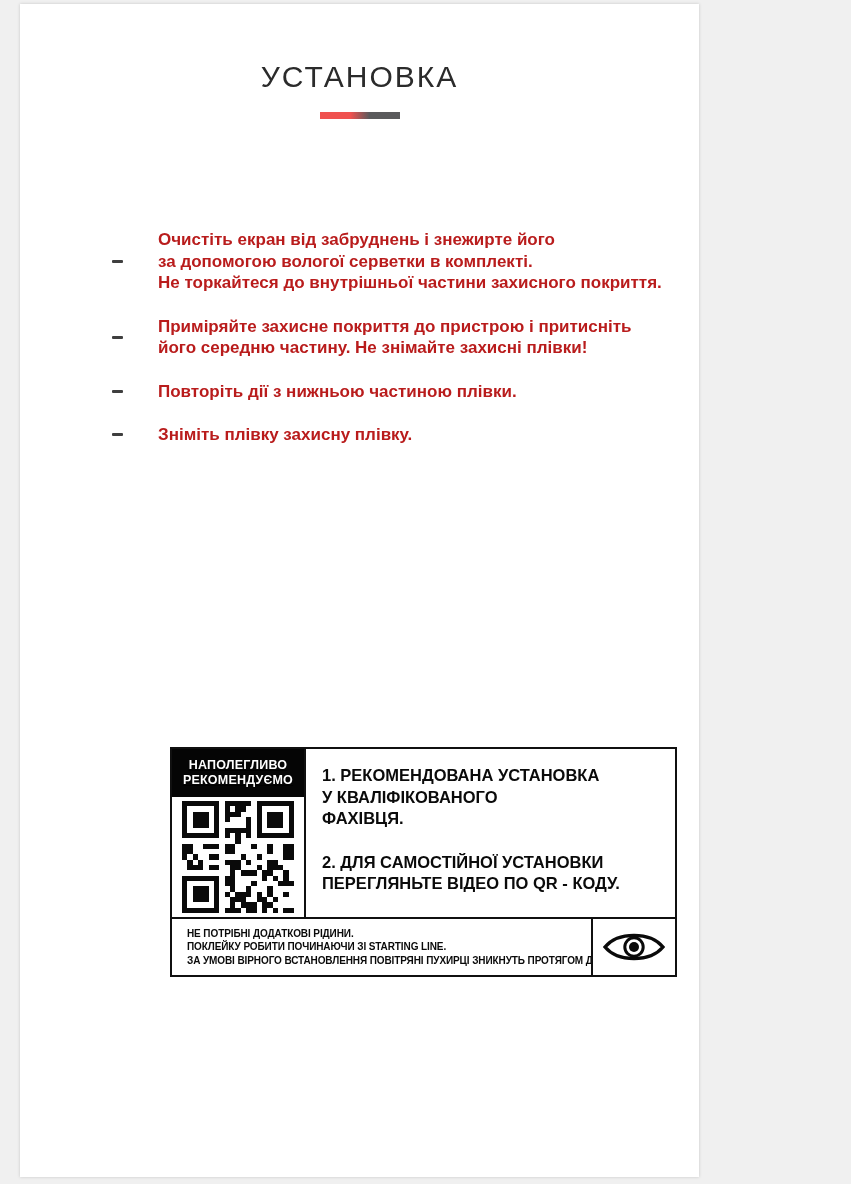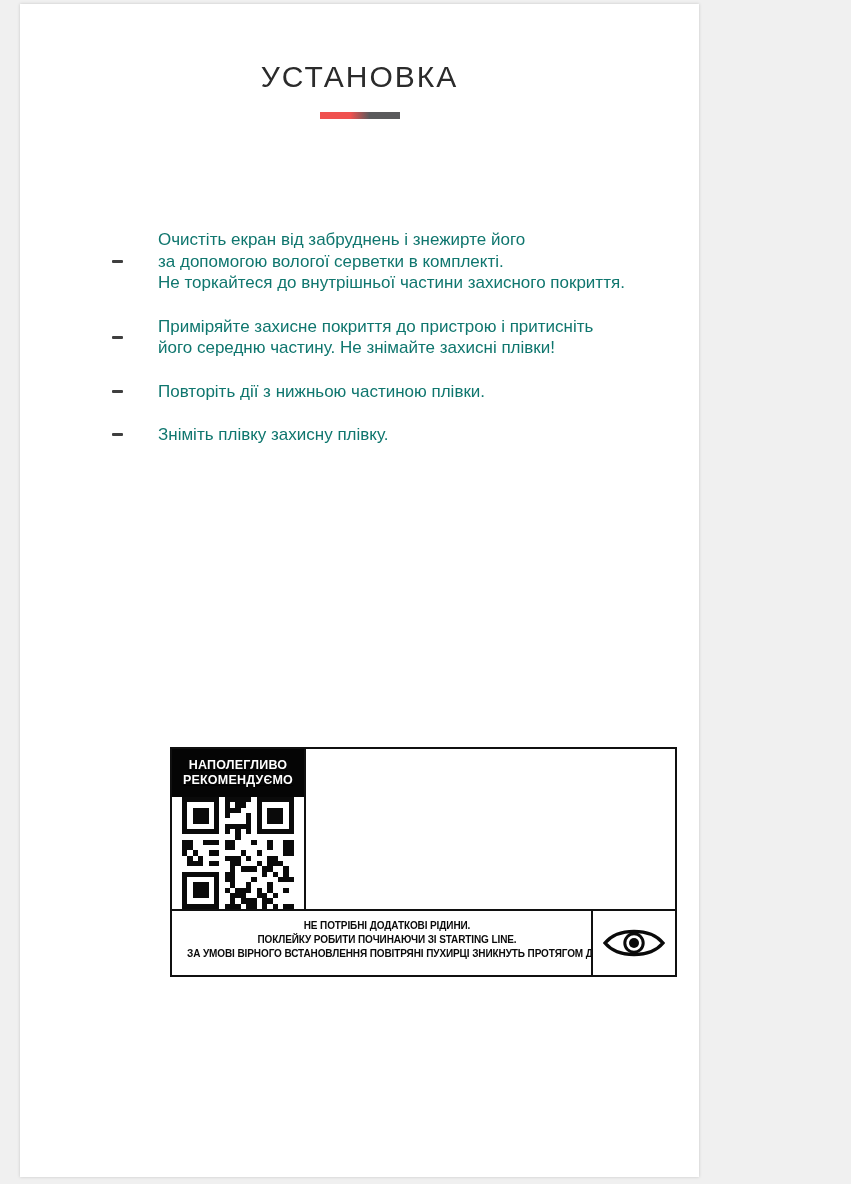--- a/index.html
+++ b/index.html
@@ -44,21 +44,22 @@
   .bullet-dash{
     flex:0 0 11px;
     height:3px;
     background:#3f3f3f;
     border-radius:1px;
   }
   .item-text{
     margin-left:35px;
     font-size:17px;
     line-height:21.5px;
-    color:#0f766e;
+    color:#b91c1c;
+    font-weight:bold;
   }
   .recommendation-box{
     position:absolute;
     left:150px;top:743px;
     width:507px;height:230px;
     border:2px solid #101010;
     box-sizing:border-box;
     background:#fff;
     display:flex;
     flex-direction:column;
@@ -111,21 +112,20 @@
   .notes-cell{
     flex:1;
     border-right:2px solid #101010;
     padding:8px 4px 0 15px;
     font-size:10px;
     font-weight:bold;
     line-height:13.8px;
     letter-spacing:-0.1px;
     color:#0a0a0a;
     overflow:hidden;
-    text-align:center;
   }
   .notes-cell div{white-space:nowrap;}
   .eye-cell{
     flex:0 0 82px;
     display:flex;
     align-items:center;
     justify-content:center;
   }
 </style>
 </head>
@@ -373,20 +373,24 @@
               <rect x="10" y="20" width="1" height="1" fill="#0a0a0a"></rect>
               <rect x="12" y="20" width="1" height="1" fill="#0a0a0a"></rect>
               <rect x="13" y="20" width="1" height="1" fill="#0a0a0a"></rect>
               <rect x="15" y="20" width="1" height="1" fill="#0a0a0a"></rect>
               <rect x="17" y="20" width="1" height="1" fill="#0a0a0a"></rect>
               <rect x="19" y="20" width="1" height="1" fill="#0a0a0a"></rect>
               <rect x="20" y="20" width="1" height="1" fill="#0a0a0a"></rect>
             </svg>
         </div>
       </div>
+      <div class="box-right" id="points">
+          <div class="point">1. РЕКОМЕНДОВАНА УСТАНОВКА<br>У КВАЛІФІКОВАНОГО<br>ФАХІВЦЯ.</div>
+          <div class="point">2. ДЛЯ САМОСТІЙНОЇ УСТАНОВКИ<br>ПЕРЕГЛЯНЬТЕ ВІДЕО ПО QR - КОДУ.</div>
+        </div>
     </div>
     <div class="box-bottom">
       <div class="notes-cell" id="notes">
           <div>НЕ ПОТРІБНІ ДОДАТКОВІ РІДИНИ.</div>
           <div>ПОКЛЕЙКУ РОБИТИ ПОЧИНАЮЧИ ЗІ STARTING LINE.</div>
           <div>ЗА УМОВІ ВІРНОГО ВСТАНОВЛЕННЯ  ПОВІТРЯНІ ПУХИРЦІ ЗНИКНУТЬ  ПРОТЯГОМ ДОБИ.</div>
         </div>
       <div class="eye-cell">
         <svg width="62" height="38" viewBox="0 0 62 38">
           <path d="M2 19 C 15 3.5, 47 3.5, 60 19 C 47 34.5, 15 34.5, 2 19 Z" fill="none" stroke="#0a0a0a" stroke-width="3.4" stroke-linejoin="miter"></path>

